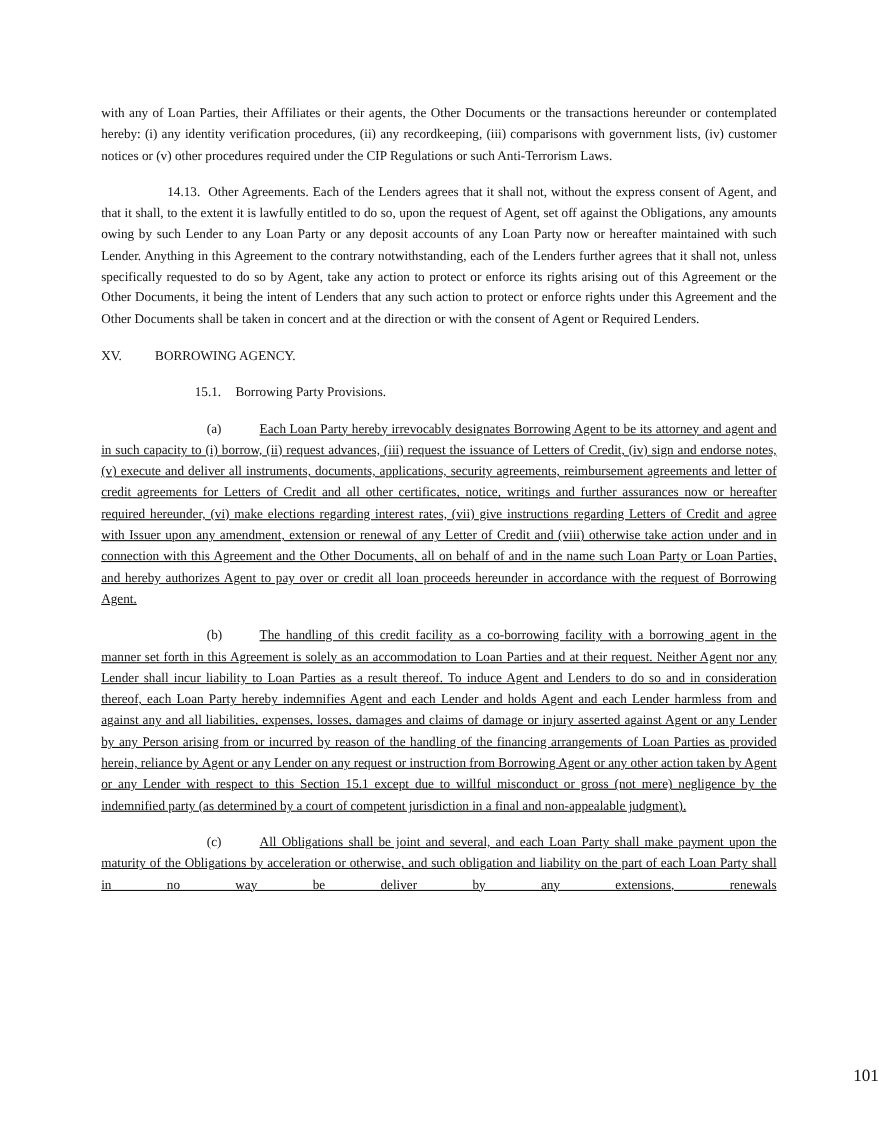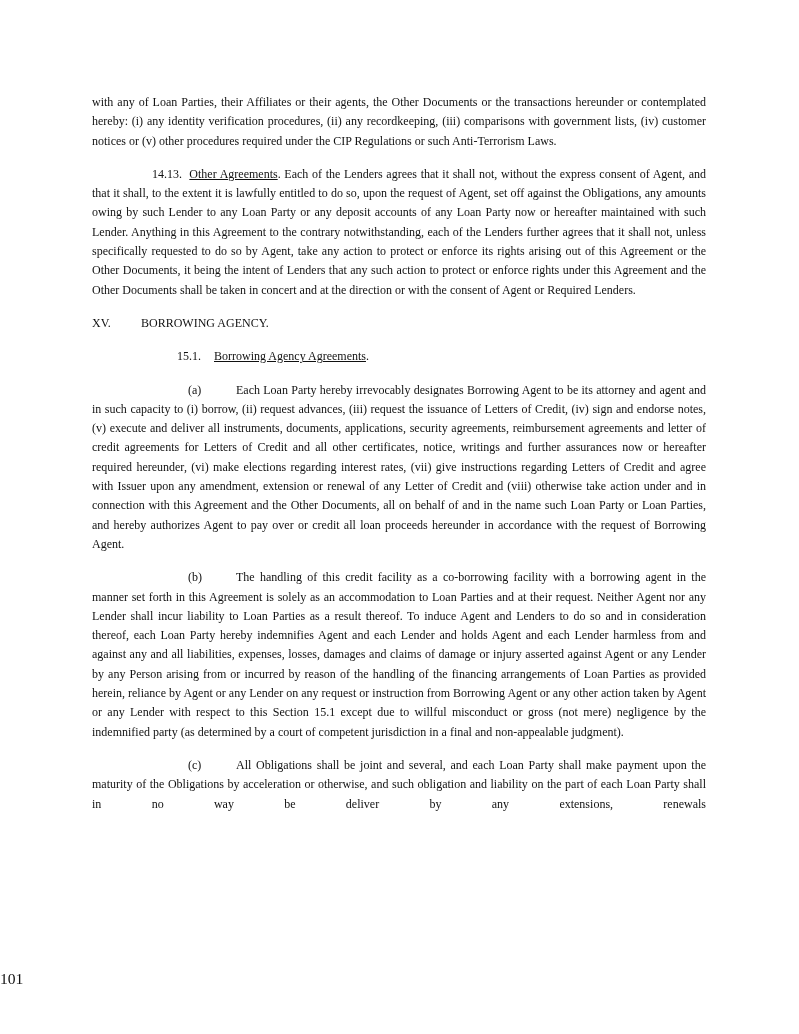--- a/index.html
+++ b/index.html
@@ -4,44 +4,44 @@
 <style>
   html, body { margin: 0; padding: 0; background: #ffffff; }
   body { width: 799px; height: 1034px; position: relative; overflow: hidden; }
   .page {
     position: absolute; left: 92px; top: 93px; width: 614px;
     font-family: "Liberation Serif", serif; font-size: 12px; line-height: 19.3px;
     color: #111111; text-align: justify;
   }
   .para { margin: 0 0 14px 0; text-align: justify; }
   .indent1 { text-indent: 60px; }
-  .indent2 { text-indent: 96px; }
-  .u { text-decoration: underline; }
+  .indent2 { text-indent: 96px; text-decoration: underline; }
+  .u { }
   .article { margin: 0 0 14px 0; }
   .article .num { display: inline-block; width: 49px; }
   .section { margin: 0 0 14px 0; padding-left: 60px; }
   .section .num { display: inline-block; width: 37px; margin-left: 25px; }
   .sub-label { display: inline-block; width: 48px; text-indent: 0; }
   .pagenum {
-    position: absolute; left: 0; width: 799px; top: 970px; text-align: left;
+    position: absolute; left: 0; width: 799px; top: 970px; text-align: right;
     font-family: "Liberation Serif", serif; font-size: 15.6px; color: #111111;
   }
 </style>
 </head>
 <body>
 
 <div class="page">
 
   <p class="para">with any of Loan Parties, their Affiliates or their agents, the Other Documents or the transactions hereunder or contemplated hereby: (i) any identity verification procedures, (ii) any recordkeeping, (iii) comparisons with government lists, (iv) customer notices or (v) other procedures required under the CIP Regulations or such Anti-Terrorism Laws.</p>
 
   <p class="para indent1"><span>14.13.</span>&nbsp; <span class="u">Other Agreements</span><span>.  Each of the Lenders agrees that it shall not, without the express consent of Agent, and that it shall, to the extent it is lawfully entitled to do so, upon the request of Agent, set off against the Obligations, any amounts owing by such Lender to any Loan Party or any deposit accounts of any Loan Party now or hereafter maintained with such Lender.  Anything in this Agreement to the contrary notwithstanding, each of the Lenders further agrees that it shall not, unless specifically requested to do so by Agent, take any action to protect or enforce its rights arising out of this Agreement or the Other Documents, it being the intent of Lenders that any such action to protect or enforce rights under this Agreement and the Other Documents shall be taken in concert and at the direction or with the consent of Agent or Required Lenders.</span></p>
 
   <p class="article"><span class="num">XV.</span><span>BORROWING AGENCY.</span></p>
 
-  <p class="section"><span class="num">15.1.</span><span class="u">Borrowing Agency Agreements</span><span>.</span></p>
+  <p class="section"><span class="num">15.1.</span><span class="u">Borrowing Party Provisions</span><span>.</span></p>
 
   <p class="para indent2"><span class="sub-label">(a)</span><span>Each Loan Party hereby irrevocably designates Borrowing Agent to be its attorney and agent and in such capacity to (i) borrow, (ii) request advances, (iii) request the issuance of Letters of Credit, (iv) sign and endorse notes, (v) execute and deliver all instruments, documents, applications, security agreements, reimbursement agreements and letter of credit agreements for Letters of Credit and all other certificates, notice, writings and further assurances now or hereafter required hereunder, (vi) make elections regarding interest rates, (vii) give instructions regarding Letters of Credit and agree with Issuer upon any amendment, extension or renewal of any Letter of Credit and (viii) otherwise take action under and in connection with this Agreement and the Other Documents, all on behalf of and in the name such Loan Party or Loan Parties, and hereby authorizes Agent to pay over or credit all loan proceeds hereunder in accordance with the request of Borrowing Agent.</span></p>
 
   <p class="para indent2"><span class="sub-label">(b)</span><span>The handling of this credit facility as a co-borrowing facility with a borrowing agent in the manner set forth in this Agreement is solely as an accommodation to Loan Parties and at their request.  Neither Agent nor any Lender shall incur liability to Loan Parties as a result thereof.  To induce Agent and Lenders to do so and in consideration thereof, each Loan Party hereby indemnifies Agent and each Lender and holds Agent and each Lender harmless from and against any and all liabilities, expenses, losses, damages and claims of damage or injury asserted against Agent or any Lender by any Person arising from or incurred by reason of the handling of the financing arrangements of Loan Parties as provided herein, reliance by Agent or any Lender on any request or instruction from Borrowing Agent or any other action taken by Agent or any Lender with respect to this Section 15.1 except due to willful misconduct or gross (not mere) negligence by the indemnified party (as determined by a court of competent jurisdiction in a final and non-appealable judgment).</span></p>
 
   <p class="para indent2" style="text-align-last: justify;"><span class="sub-label">(c)</span><span>All Obligations shall be joint and several, and each Loan Party shall make payment upon the maturity of the Obligations by acceleration or otherwise, and such obligation and liability on the part of each Loan Party shall in no way be deliver by any extensions, renewals</span></p>
 
 </div>
 
 <div class="pagenum">101</div>

